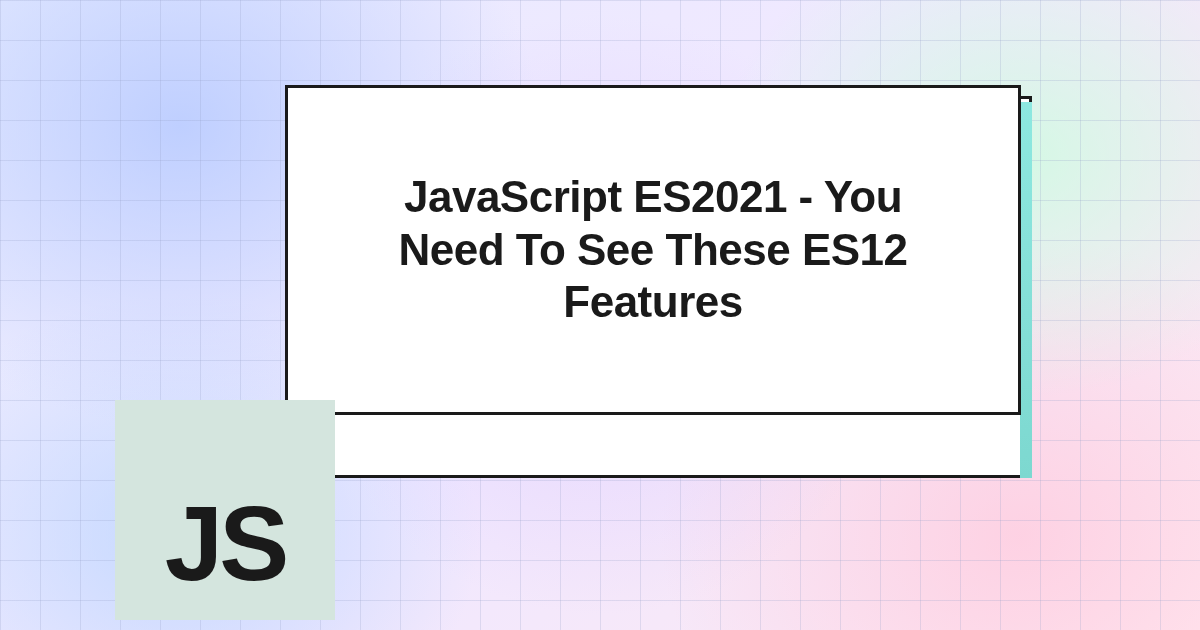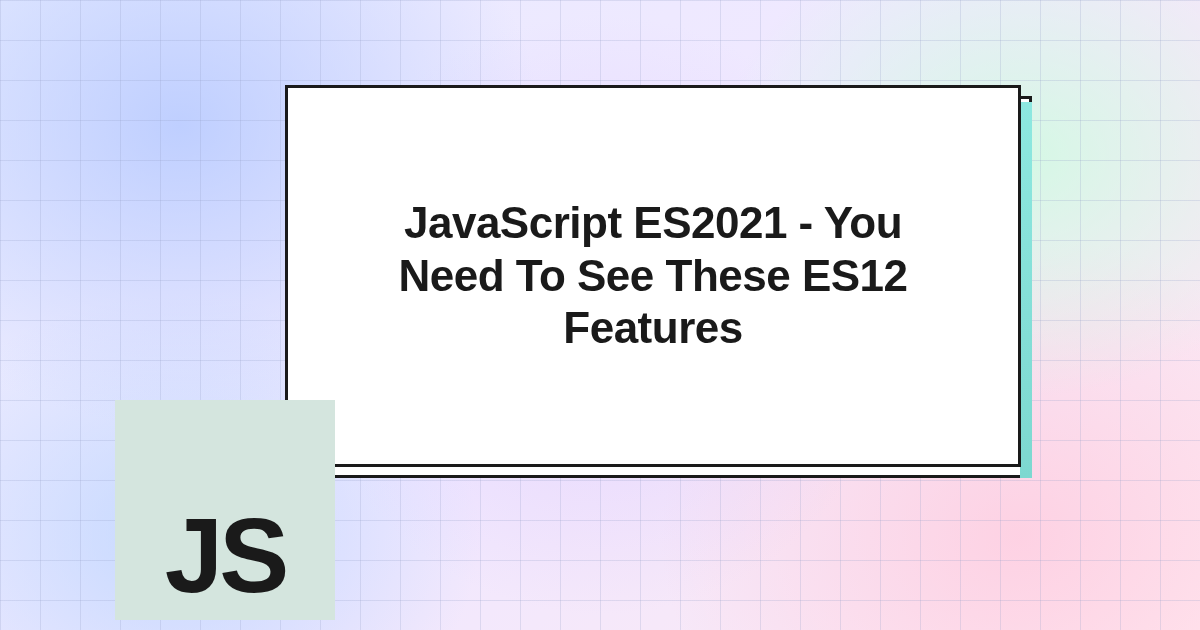--- a/index.html
+++ b/index.html
@@ -55,21 +55,21 @@
       width: 12px;
       height: 100%;
       background: linear-gradient(180deg, #8de8e0 0%, #7dd8d0 100%);
     }
 
     .card {
       position: absolute;
       left: 285px;
       top: 85px;
       width: 736px;
-      height: 382px;
+      height: 330px;
       background: white;
       border: 3px solid #1a1a1a;
       display: flex;
       align-items: center;
       justify-content: center;
       padding: 40px 60px;
       z-index: 2;
     }
 
     .card-title {
@@ -84,21 +84,21 @@
     .js-badge {
       position: absolute;
       left: 115px;
       top: 400px;
       width: 220px;
       height: 220px;
       background: #d4e5de;
       display: flex;
       align-items: flex-end;
       justify-content: center;
-      padding-bottom: 12px;
+      padding-bottom: 24px;
       z-index: 3;
     }
 
     .js-text {
       font-size: 105px;
       font-weight: 900;
       color: #1a1a1a;
       letter-spacing: -4px;
       line-height: 1;
     }

